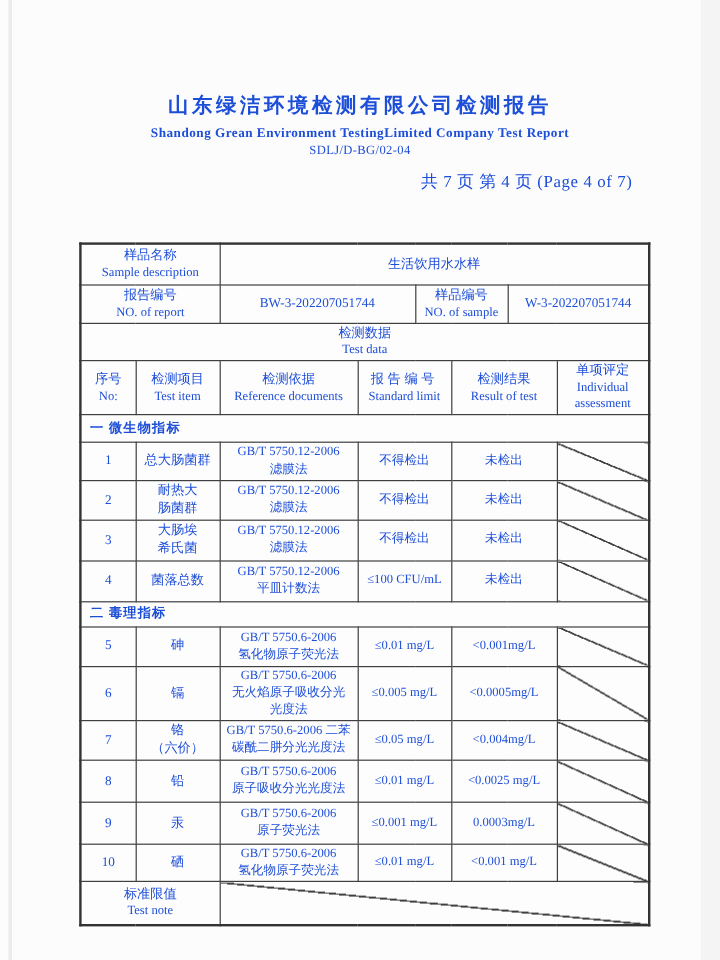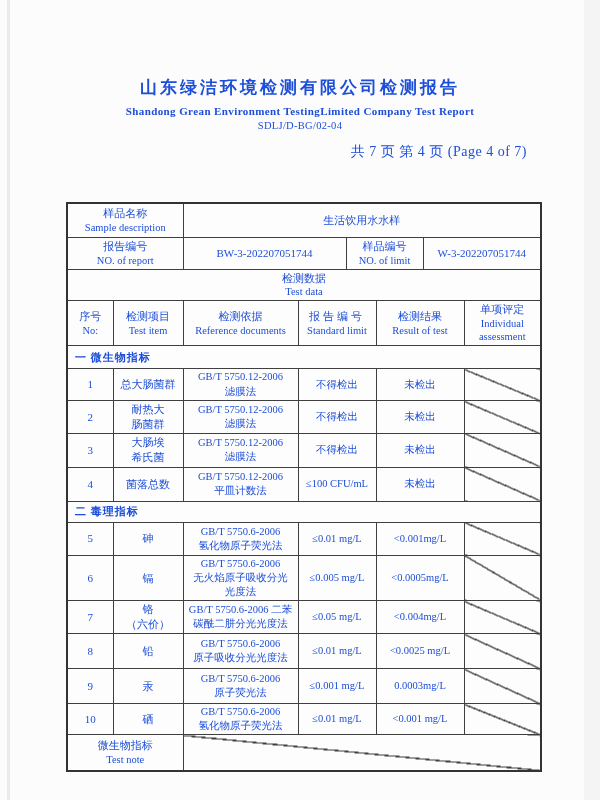--- a/index.html
+++ b/index.html
@@ -91,21 +91,21 @@
 
     <tbody>
         <tr class="h34">
       <td colspan="2"><div class="cn">样品名称</div><div class="en">Sample description</div></td>
       <td colspan="6">生活饮用水水样</td>
     </tr>
 
     <tr class="h32">
       <td colspan="2"><div class="cn">报告编号</div><div class="en">NO. of report</div></td>
       <td colspan="2">BW-3-202207051744</td>
-      <td colspan="2"><div class="cn">样品编号</div><div class="en">NO. of limit</div></td>
+      <td colspan="2"><div class="cn">样品编号</div><div class="en">NO. of sample</div></td>
       <td colspan="2">W-3-202207051744</td>
     </tr>
 
     <tr class="h31">
       <td colspan="8"><div class="cn">检测数据</div><div class="en">Test data</div></td>
     </tr>
 
     <tr class="h42">
       <td><div class="cn">序号</div><div class="en">No:</div></td>
       <td><div class="cn">检测项目</div><div class="en">Test item</div></td>
@@ -215,18 +215,18 @@
       <td>10</td>
       <td>硒</td>
       <td class="ref">GB/T 5750.6-2006
 氢化物原子荧光法</td>
       <td colspan="2" class="val">≤0.01 mg/L</td>
       <td colspan="2" class="val">&lt;0.001 mg/L</td>
       <td class="diag"></td>
     </tr>
 
     <tr class="h36">
-      <td colspan="2"><div class="cn">微生物指标</div><div class="en">Test note</div></td>
+      <td colspan="2"><div class="cn">标准限值</div><div class="en">Test note</div></td>
       <td colspan="6" class="diag"></td>
     </tr>
   </tbody>
     </table>
 </div>
 
 </body></html>

